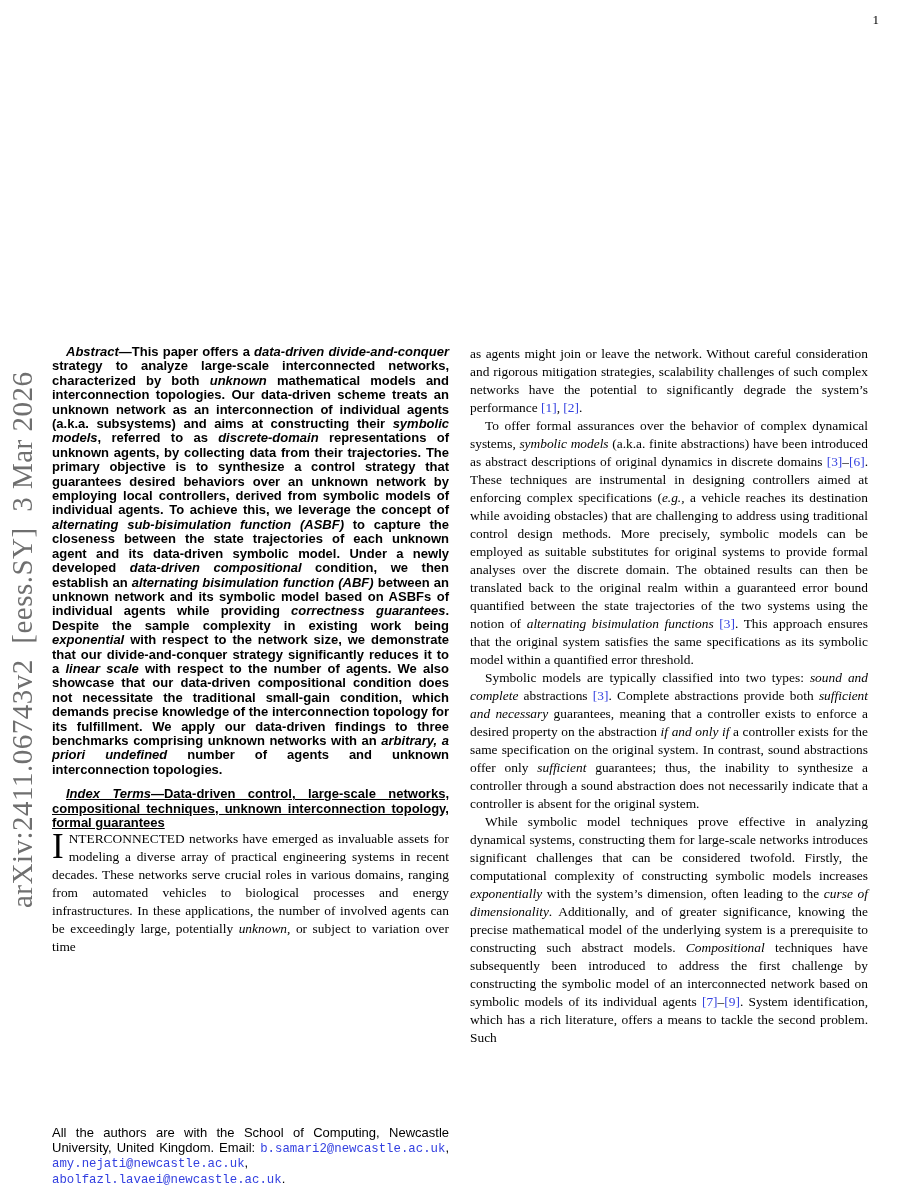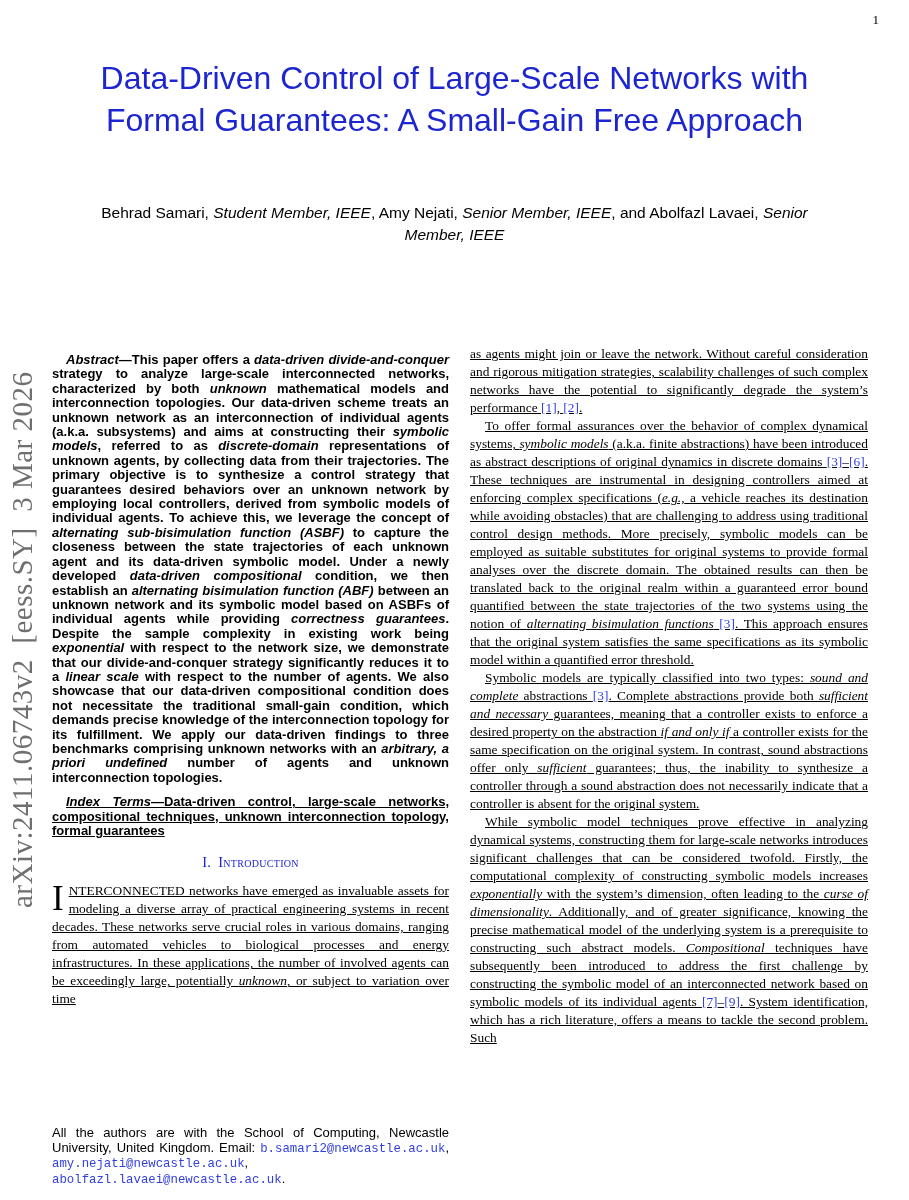--- a/index.html
+++ b/index.html
@@ -26,31 +26,31 @@
     color:var(--title_blue);
   }
   .authors{
     position:absolute;top:202px;left:95px;right:95px;text-align:center;
     font-family:"Liberation Sans",sans-serif;font-size:15.5px;line-height:1.45;
   }
   .col{position:absolute;top:345px;}
   .col-left{left:52px;width:397px;}
   .col-right{left:470px;width:398px;}
   .abstract{
-    margin:8px 0 10px 0;font-family:"Liberation Sans",sans-serif;font-weight:bold;
+    margin:0 0 10px 0;font-family:"Liberation Sans",sans-serif;font-weight:bold;
     font-size:13px;line-height:14.4px;text-align:justify;text-indent:14px;hyphens:auto;
   }
   .index-terms{margin-bottom:0;text-decoration:underline;}
   .section-heading{
     margin:16px 0 11px 0;text-align:center;font-weight:400;
     font-size:14.5px;color:var(--heading_blue);letter-spacing:0.3px;
   }
   .section-heading .sc{font-variant:small-caps;margin-left:7px;}
   .body-par{
-    margin:0;font-size:13.4px;line-height:18px;text-align:justify;text-indent:15px;hyphens:auto;text-decoration:underline;
+    margin:0;font-size:13.4px;line-height:18px;text-align:justify;text-indent:15px;hyphens:auto;
   }
   .no-indent{text-indent:0;}
   .intro-par{text-indent:0;}
   .footnote{
     position:absolute;left:52px;top:1126px;width:397px;
     font-family:"Liberation Sans",sans-serif;font-size:13px;line-height:14.5px;
     text-align:justify;hyphens:auto;
   }
   .seg-i{font-style:italic;}
   .seg-bi{font-style:italic;font-weight:bold;}
@@ -62,28 +62,25 @@
 </style>
 </head>
 <body>
 
 <div class="page">
 
   <div class="page-number">1</div>
 
   <div class="arxiv">arXiv:2411.06743v2  [eess.SY]  3 Mar 2026</div>
 
-  <h1 class="title">Data-Driven Control of Large-Scale Networks with Formal Guarantees: A Small-Gain Free Approach</h1>
 
-  <div class="authors"><span>Behrad Samari, </span><span class="seg-i">Student Member, IEEE</span><span>, Amy Nejati, </span><span class="seg-i">Senior Member, IEEE</span><span>, and Abolfazl Lavaei, </span><span class="seg-i">Senior Member, IEEE</span></div>
 
   <div class="col col-left">
     <p class="abstract"><span class="seg-bi">Abstract</span><span>—This paper offers a </span><span class="seg-i">data-driven divide-and-conquer</span><span> strategy to analyze large-scale interconnected networks, characterized by both </span><span class="seg-i">unknown</span><span> mathematical models and interconnection topologies. Our data-driven scheme treats an unknown network as an interconnection of individual agents (a.k.a. subsystems) and aims at constructing their </span><span class="seg-i">symbolic models</span><span>, referred to as </span><span class="seg-i">discrete-domain</span><span> representations of unknown agents, by collecting data from their trajectories. The primary objective is to synthesize a control strategy that guarantees desired behaviors over an unknown network by employing local controllers, derived from symbolic models of individual agents. To achieve this, we leverage the concept of </span><span class="seg-i">alternating sub-bisimulation function (ASBF)</span><span> to capture the closeness between the state trajectories of each unknown agent and its data-driven symbolic model. Under a newly developed </span><span class="seg-i">data-driven compositional</span><span> condition, we then establish an </span><span class="seg-i">alternating bisimulation function (ABF)</span><span> between an unknown network and its symbolic model based on ASBFs of individual agents while providing </span><span class="seg-i">correctness guarantees</span><span>. Despite the sample complexity in existing work being </span><span class="seg-i">exponential</span><span> with respect to the network size, we demonstrate that our divide-and-conquer strategy significantly reduces it to a </span><span class="seg-i">linear scale</span><span> with respect to the number of agents. We also showcase that our data-driven compositional condition does not necessitate the traditional small-gain condition, which demands precise knowledge of the interconnection topology for its fulfillment. We apply our data-driven findings to three benchmarks comprising unknown networks with an </span><span class="seg-i">arbitrary, a priori undefined</span><span> number of agents and unknown interconnection topologies.</span></p>
     <p class="abstract index-terms"><span class="seg-bi">Index Terms</span><span>—Data-driven control, large-scale networks, compositional techniques, unknown interconnection topology, formal guarantees</span></p>
-    <h2 class="section-heading"><span>I.</span><span class="sc">Introduction</span></h2>
     <p class="body-par intro-par"><span class="seg-drop">I</span><span>NTERCONNECTED networks have emerged as invaluable assets for modeling a diverse array of practical engineering systems in recent decades. These networks serve crucial roles in various domains, ranging from automated vehicles to biological processes and energy infrastructures. In these applications, the number of involved agents can be exceedingly large, potentially </span><span class="seg-i">unknown</span><span>, or subject to variation over time</span></p>
   </div>
 
   <div class="footnote"><span>All the authors are with the School of Computing, Newcastle University, United Kingdom. Email: </span><span class="seg-mono">b.samari2@newcastle.ac.uk</span><span>, </span><span class="seg-mono">amy.nejati@newcastle.ac.uk</span><span>, </span><span class="seg-mono">abolfazl.lavaei@newcastle.ac.uk</span><span>.</span></div>
 
   <div class="col col-right">
     <p class="body-par no-indent"><span>as agents might join or leave the network. Without careful consideration and rigorous mitigation strategies, scalability challenges of such complex networks have the potential to significantly degrade the system’s performance </span><span class="seg-cite">[1]</span><span>, </span><span class="seg-cite">[2]</span><span>.</span></p>
     <p class="body-par"><span>To offer formal assurances over the behavior of complex dynamical systems, </span><span class="seg-i">symbolic models</span><span> (a.k.a. finite abstractions) have been introduced as abstract descriptions of original dynamics in discrete domains </span><span class="seg-cite">[3]</span><span>–</span><span class="seg-cite">[6]</span><span>. These techniques are instrumental in designing controllers aimed at enforcing complex specifications (</span><span class="seg-i">e.g.,</span><span> a vehicle reaches its destination while avoiding obstacles) that are challenging to address using traditional control design methods. More precisely, symbolic models can be employed as suitable substitutes for original systems to provide formal analyses over the discrete domain. The obtained results can then be translated back to the original realm within a guaranteed error bound quantified between the state trajectories of the two systems using the notion of </span><span class="seg-i">alternating bisimulation functions</span><span> </span><span class="seg-cite">[3]</span><span>. This approach ensures that the original system satisfies the same specifications as its symbolic model within a quantified error threshold.</span></p>
     <p class="body-par"><span>Symbolic models are typically classified into two types: </span><span class="seg-i">sound and complete</span><span> abstractions </span><span class="seg-cite">[3]</span><span>. Complete abstractions provide both </span><span class="seg-i">sufficient and necessary</span><span> guarantees, meaning that a controller exists to enforce a desired property on the abstraction </span><span class="seg-i">if and only if</span><span> a controller exists for the same specification on the original system. In contrast, sound abstractions offer only </span><span class="seg-i">sufficient</span><span> guarantees; thus, the inability to synthesize a controller through a sound abstraction does not necessarily indicate that a controller is absent for the original system.</span></p>
     <p class="body-par"><span>While symbolic model techniques prove effective in analyzing dynamical systems, constructing them for large-scale networks introduces significant challenges that can be considered twofold. Firstly, the computational complexity of constructing symbolic models increases </span><span class="seg-i">exponentially</span><span> with the system’s dimension, often leading to the </span><span class="seg-i">curse of dimensionality</span><span>. Additionally, and of greater significance, knowing the precise mathematical model of the underlying system is a prerequisite to constructing such abstract models. </span><span class="seg-i">Compositional</span><span> techniques have subsequently been introduced to address the first challenge by constructing the symbolic model of an interconnected network based on symbolic models of its individual agents </span><span class="seg-cite">[7]</span><span>–</span><span class="seg-cite">[9]</span><span>. System identification, which has a rich literature, offers a means to tackle the second problem. Such</span></p>

